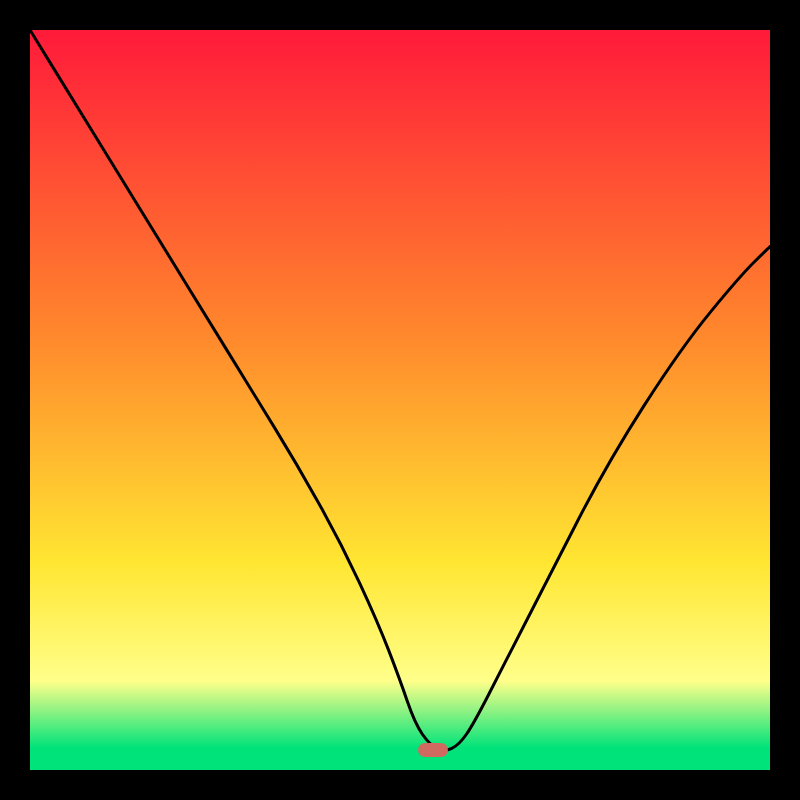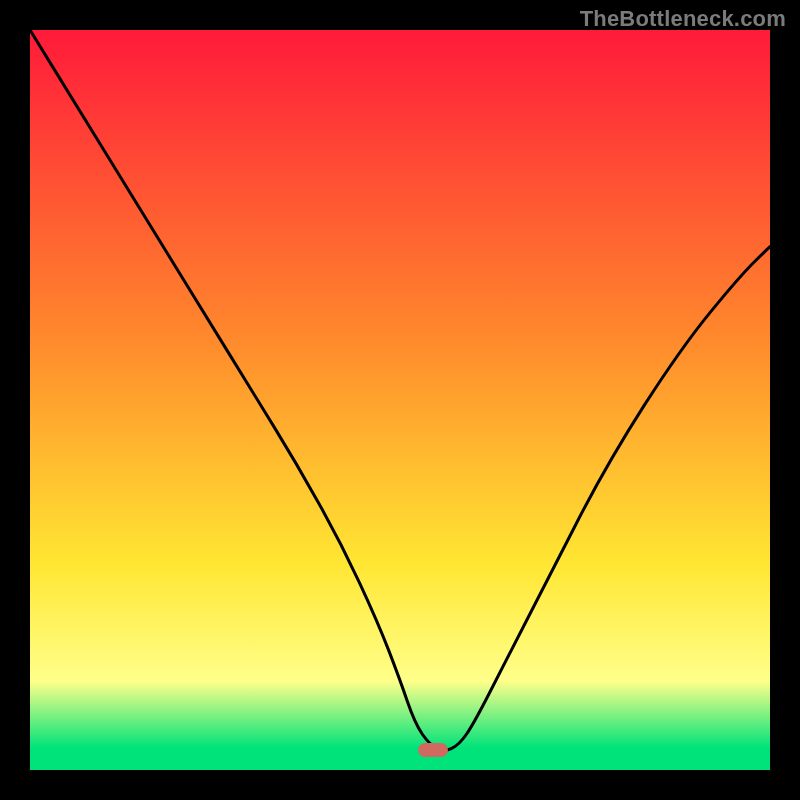--- a/index.html
+++ b/index.html
@@ -75,14 +75,13 @@
       <rect x="0" y="0" width="740" height="740" fill="url(#bg)"></rect>
     </svg>
 
     <svg class="curve-svg" viewBox="0 0 740 740" preserveAspectRatio="none">
       <path id="curve-path" d="M 0.0 0.0 Q 0.0 0.0 22.2 36.1 Q 44.4 72.2 66.6 108.3 Q 88.8 144.4 111.0 180.5 Q 133.2 216.6 155.4 252.7 Q 177.6 288.8 199.8 324.9 Q 222.0 361.0 244.2 397.1 Q 266.4 433.2 288.6 472.9 Q 310.8 512.6 329.3 552.3 Q 347.8 592.0 358.9 620.9 Q 370.0 649.8 377.4 671.5 Q 384.8 693.1 392.2 704.0 Q 399.6 714.8 407.0 718.4 Q 414.4 722.0 421.8 718.4 Q 429.2 714.8 436.6 704.0 Q 444.0 693.1 458.8 664.2 Q 473.6 635.4 495.8 592.0 Q 518.0 548.7 547.6 491.0 Q 577.2 433.2 614.2 375.4 Q 651.2 317.7 680.8 281.6 Q 710.4 245.5 725.2 231.0 T 740.0 216.6" fill="none" stroke="#000000" stroke-width="3" stroke-linecap="round" stroke-linejoin="round"></path>
     </svg>
 
     <div id="marker" class="marker" style="width: 30px; height: 14px; background: rgb(208, 106, 96); left: calc(54.5% - 15px); top: calc(97.3% - 7px);"></div>
   </div>
 
-  <div class="watermark">TheBottleneck.com</div>
 </div>
 
 </body></html>

